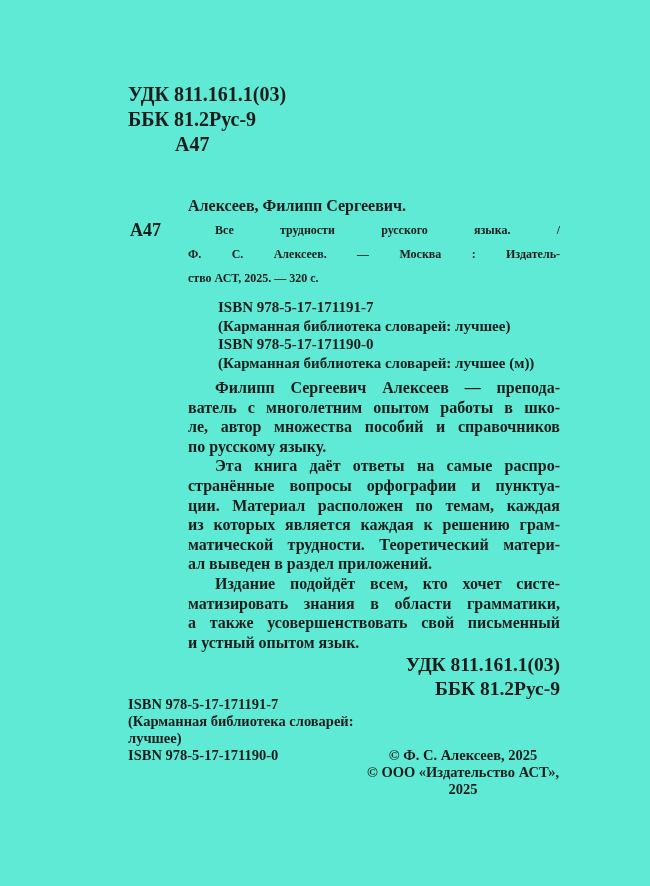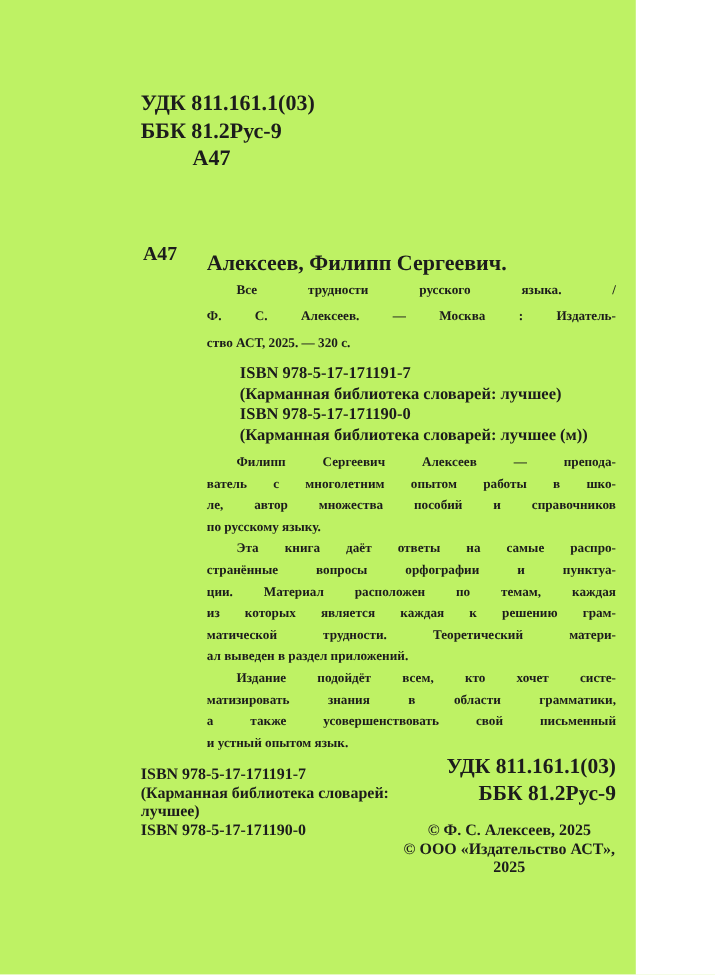--- a/index.html
+++ b/index.html
@@ -1,40 +1,40 @@
 <!DOCTYPE html>
 <html lang="ru"><head>
 <meta charset="utf-8">
 <style>
   html,body { margin:0; padding:0; background:#ffffff; }
   .page {
     position:relative;
-    width:578px; height:886px;
-    background:#bef264;
+    width:650px; height:886px;
+    background:#5eead4;
     color:#1c1c1c;
     font-family:"Liberation Serif","DejaVu Serif",serif;
     font-weight:700;
     overflow:hidden;
   }
   
   .top-codes { position:absolute; left:128px; top:82px; font-size:20px; line-height:25px; }
   .top-codes .a47 { padding-left:47px; }
 
   
   .card { position:absolute; left:188px; top:194px; width:372px; }
-  .author   { font-size:20px; line-height:24px;margin-top:33px; }
+  .author   { font-size:16px; line-height:24px; }
   .a47-side { position:absolute; left:-58px; top:26px; font-size:18px; }
   .entry-line { font-size:12px; line-height:24px; text-align:justify; text-align-last:justify; }
   .entry-line.first { padding-left:27px; }
   .entry-line.last  { text-align:center; text-align-last:left; }
 
   .isbn-mid { margin-top:8px; margin-left:30px; font-size:15px; line-height:18.5px; }
 
   .paras { margin-top:6px; }
-  .para-line { font-size:12px; line-height:19.6px; text-align:justify; text-align-last:justify; }
+  .para-line { font-size:16px; line-height:19.6px; text-align:justify; text-align-last:justify; }
   .para-line.first { padding-left:27px; }
   .para-line.plast { text-align:left; text-align-last:left; }
 
   .right-codes { margin-top:1px; text-align:right; font-size:19.5px; line-height:23.5px; }
 
   
   .footer-left  { position:absolute; left:128px; top:696px; width:250px; font-size:14.5px; line-height:17px; }
   .footer-right { position:absolute; left:358px; top:747px; width:210px; font-size:14.5px; line-height:17px;text-align:center; }
 </style>
 </head>

